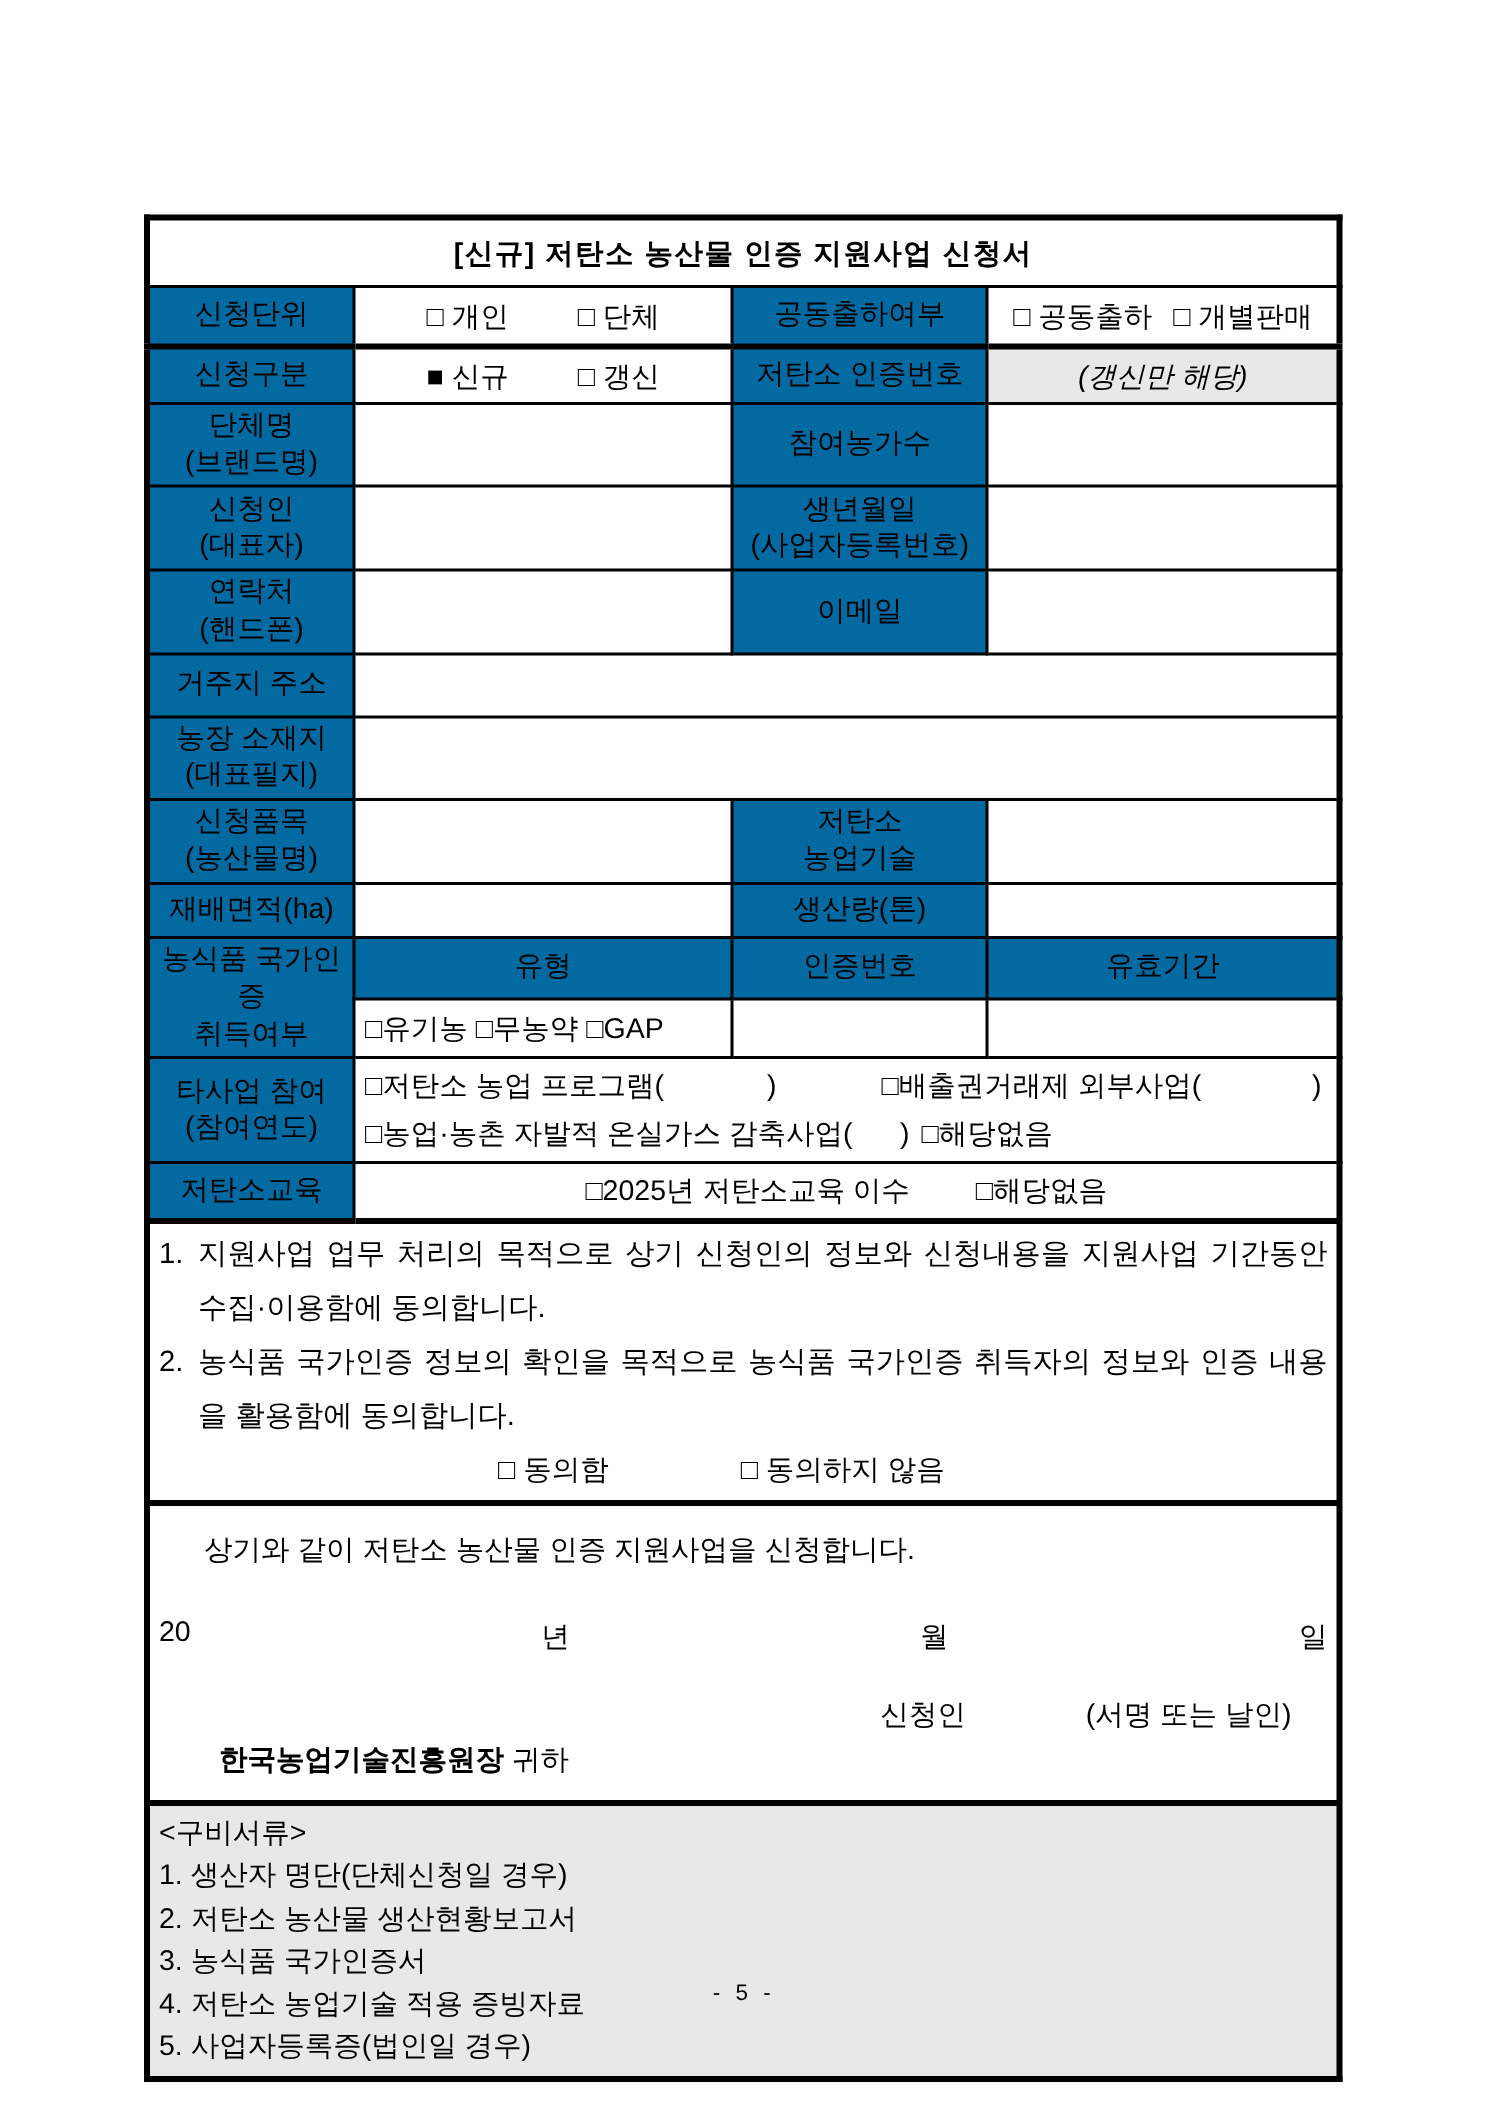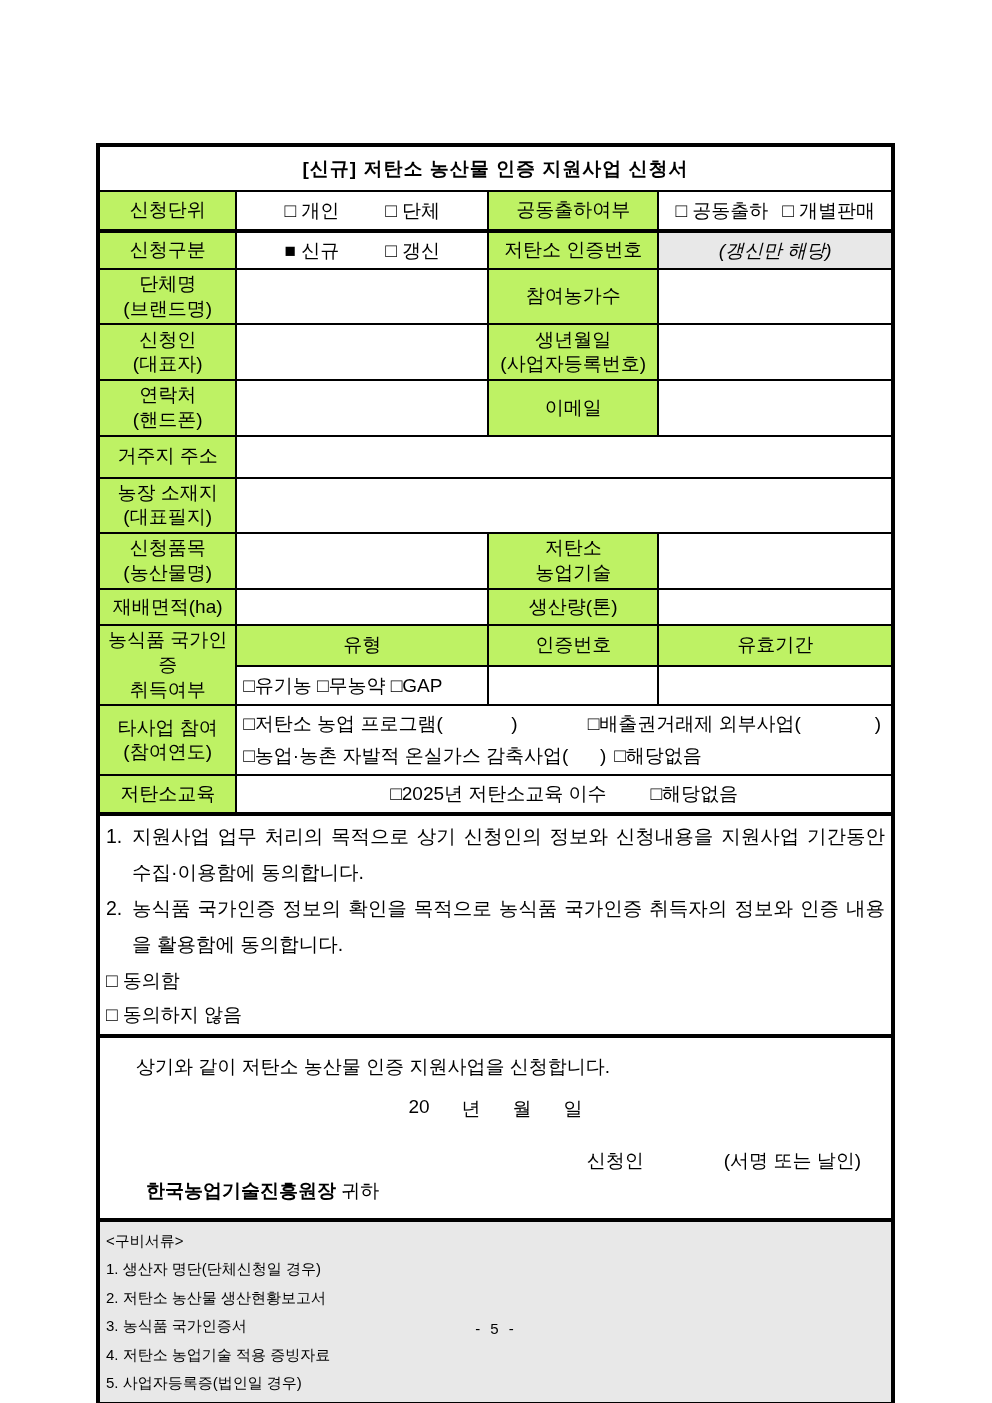--- a/index.html
+++ b/index.html
@@ -19,49 +19,49 @@
     border:4px solid #000;
   }
   table.form-table td {
     border:2px solid #000;
     padding:2px 6px;
     font-size:19px;
     vertical-align:middle;
   }
   td.title-cell { height:46px; font-size:25px; font-weight:bold; text-align:center; letter-spacing:1px; }
   td.lbl {
-    background:#bef264; text-align:center; font-size:18px;
+    background:#0369a1; text-align:center; font-size:18px;
     white-space:pre-line; line-height:1.3; padding:2px 2px;
   }
   tr.thick-b > td { border-bottom-width:4px; }
 
   .opts-center { display:flex; justify-content:center; align-items:center; gap:46px; }
   .opts-center.sm { gap:14px; }
   td.note-cell { background:#e8e8e8; text-align:center; font-style:italic; }
   td.cert-opts { padding-left:4px; letter-spacing:0;border-radius:14px; }
   td.other-cell { padding:4px 8px 6px 8px; vertical-align:middle; }
   .other-line1 { display:flex; justify-content:space-between; padding-right:4px; }
   .other-line2 { display:flex; gap:8px; margin-top:6px; }
   .edu-opts { display:flex; justify-content:center; gap:44px;text-align:right; }
 
   td.consent-cell { vertical-align:top; padding:8px 10px 8px 8px; }
   .c-item { display:flex; line-height:36px; font-size:19.5px; }
   .c-num { width:26px; flex:none; }
   .c-text { flex:1; text-align:justify; }
-  .c-agree { display:flex; line-height:34px; margin-top:2px;flex-direction:column; }
+  .c-agree { display:flex; gap:88px; margin-left:226px; line-height:34px; margin-top:2px; }
 
   td.sign-cell { vertical-align:top; padding:0; }
   .s-statement { margin:14px 0 0 30px; }
-  .s-date { display:flex; justify-content:center; gap:32px; margin-top:16px; }
+  .s-date { display:flex; justify-content:space-between; gap:32px; margin-top:32px; }
   .s-sig { display:flex; justify-content:flex-end; gap:80px; margin-top:26px; padding-right:24px; }
   .s-recipient { margin:4px 0 12px 40px; }
   .s-recipient .bold { font-weight:bold; }
 
   td.docs-cell { background:#e8e8e8; vertical-align:top; padding:9px 10px 10px 14px; }
-  .docs-line { line-height:28.5px; font-size:15px; }
+  .docs-line { line-height:28.5px; font-size:19px; }
 
   .page-num { position:absolute; left:0; top:1320px; width:992px; text-align:center; font-size:15px; letter-spacing:3px; }
 </style>
 </head>
 <body>
 
 <div class="page">
 
 
   <table class="form-table">

